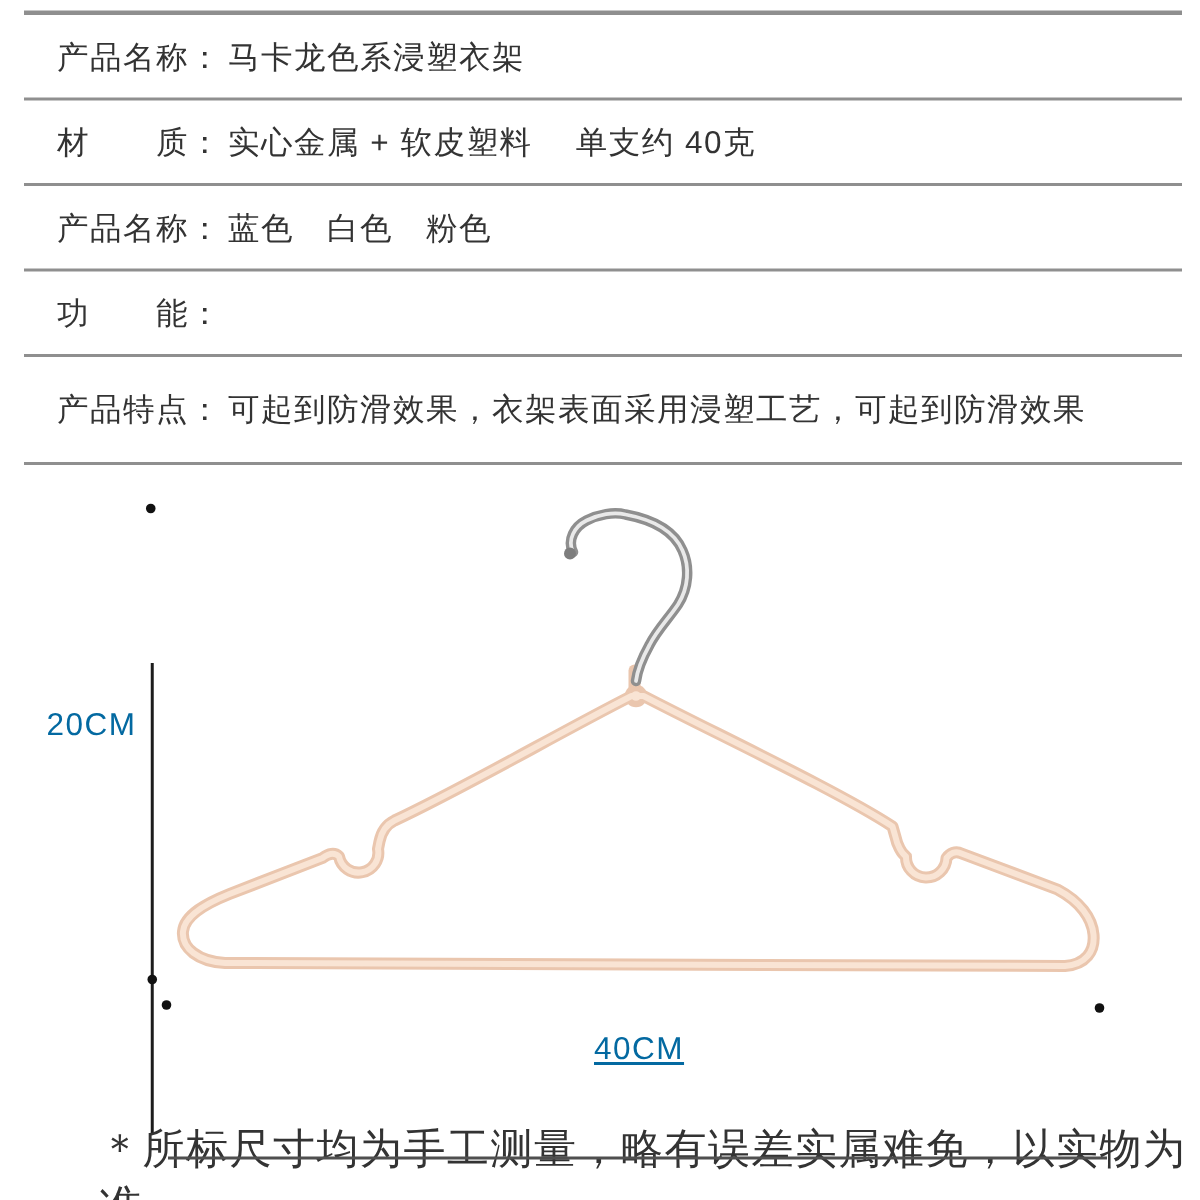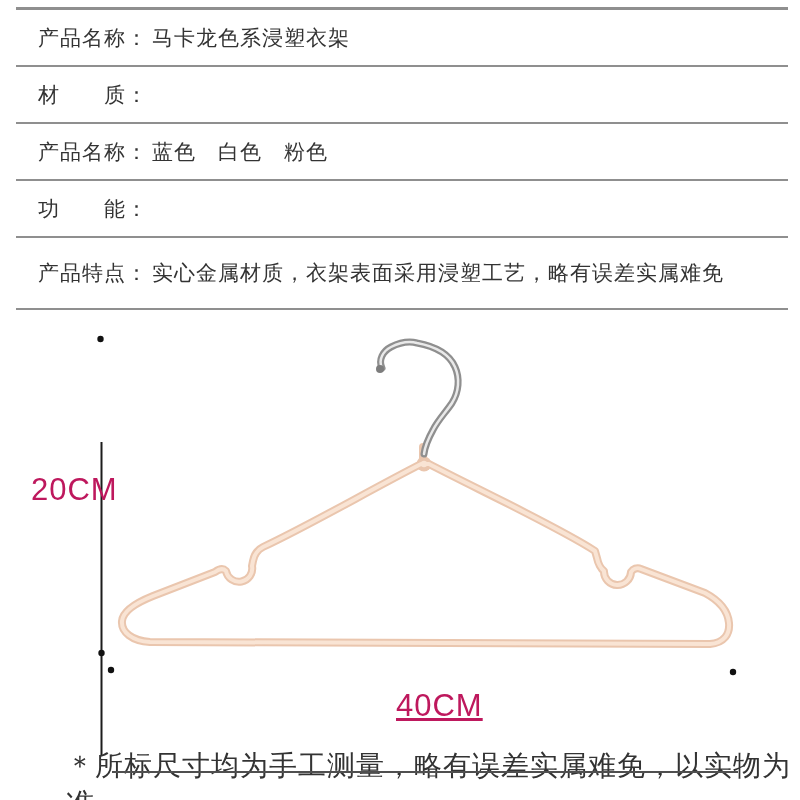--- a/index.html
+++ b/index.html
@@ -45,21 +45,21 @@
   .row-value{white-space:pre-wrap;margin-left:4px;flex:0 0 auto;text-align:center;}
   
   .diagram-svg{position:absolute;left:0;top:0;width:800px;height:800px;}
   .hanger-body-base{fill:none;stroke:var(--hanger-outer);stroke-width:8;stroke-linecap:round;stroke-linejoin:round;}
   .hanger-body-hl{fill:none;stroke:var(--hanger-inner);stroke-width:4;stroke-linecap:round;stroke-linejoin:round;}
   .hook-base{fill:none;stroke:var(--hook-outer);stroke-width:7;stroke-linecap:round;stroke-linejoin:round;}
   .hook-hl{fill:none;stroke:var(--hook-inner);stroke-width:2.5;stroke-linecap:round;stroke-linejoin:round;}
   .dim-line{stroke:var(--dim-line);stroke-width:2;}
   .measure-dot{fill:#111;}
   .dim-label{
-    position:absolute;font-size:31px;color:#be185d;letter-spacing:1px;
+    position:absolute;font-size:21px;color:#0369a1;letter-spacing:1px;
   }
   .height-label{left:31px;top:472px;}
   .width-label{left:396px;top:688px;text-decoration:underline;}
   
   .footnote{
     position:absolute;left:66px;top:747px;
     font-size:28px;color:var(--text);letter-spacing:1px;
   }
   .footnote-rule{
     position:absolute;left:112px;top:771px;width:626px;height:2px;
@@ -150,37 +150,38 @@
   <div class="spec-table">
     <div class="spec-row">
       <span class="row-label">产品名称</span>
         <span class="row-colon">：</span>
       <span class="row-value">马卡龙色系浸塑衣架</span>
     </div>
 
     <div class="spec-row">
       <span class="row-label">材质</span>
         <span class="row-colon">：</span>
+      <span class="row-value">实心金属 + 软皮塑料　 单支约 40克</span>
     </div>
 
     <div class="spec-row">
       <span class="row-label">产品名称</span>
         <span class="row-colon">：</span>
       <span class="row-value">蓝色　白色　粉色</span>
     </div>
 
     <div class="spec-row">
       <span class="row-label">功能</span>
         <span class="row-colon">：</span>
     </div>
 
     <div class="spec-row">
       <span class="row-label">产品特点</span>
         <span class="row-colon">：</span>
-      <span class="row-value">实心金属材质，衣架表面采用浸塑工艺，略有误差实属难免</span>
+      <span class="row-value">可起到防滑效果，衣架表面采用浸塑工艺，可起到防滑效果</span>
     </div>
   </div>
 
   <span class="dim-label height-label">20CM</span>
   <span class="dim-label width-label">40CM</span>
 
   <span class="footnote">＊所标尺寸均为手工测量，略有误差实属难免，以实物为准。</span>
   <div class="footnote-rule"></div>
 
 </div>

